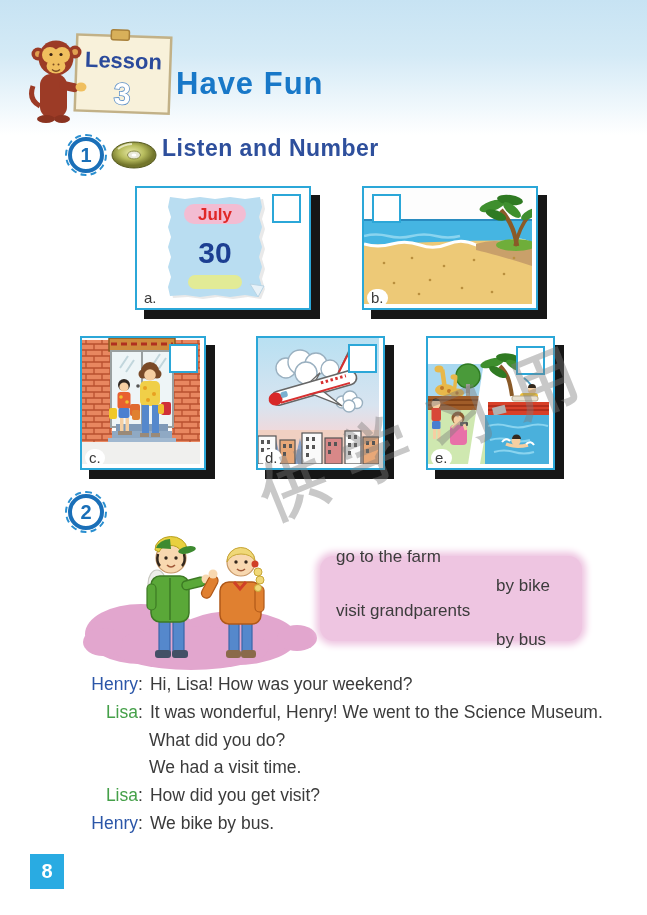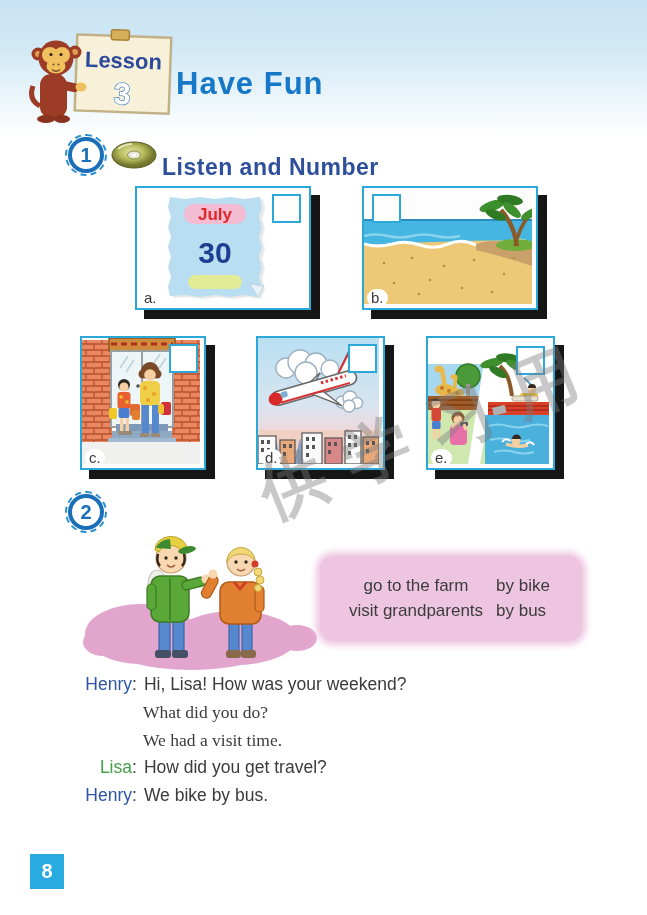--- a/index.html
+++ b/index.html
@@ -26,32 +26,32 @@
   .answer-box{position:absolute;width:25px;height:25px;background:#fff;border:2px solid #2ba7d8;}
   .pic-label{position:absolute;left:3px;bottom:1px;font-size:15px;color:#3a3a3a;background:#fff;
              border-radius:9px;padding:0 4px;line-height:18px;}
 
   
   .kids{position:absolute;left:83px;top:520px;width:234px;height:154px;}
   .phrase-box{position:absolute;left:320px;top:556px;width:262px;height:85px;background:#eec5e1;
               border-radius:14px;box-shadow:0 0 7px 4px #eec5e1;padding:6px 16px;box-sizing:border-box;
               display:flex;flex-direction:column;justify-content:center;}
   .phrase-row{display:flex;font-size:17px;color:#3c3c3c;line-height:24.5px;}
-  .phrase-act{flex:1;text-align:center;}
-  .phrase-trn{width:70px;}
-
-  
-  .dialogue{position:absolute;left:66px;top:674px;width:560px;}
+  .phrase-act{flex:1;}
+  .phrase-trn{width:70px;margin-top:29px;}
+
+  
+  .dialogue{position:absolute;left:72px;top:674px;width:560px;}
   .dlg-line{height:27.8px;white-space:nowrap;font-size:17.5px;color:#3b3b3b;}
   .dlg-name{display:inline-block;width:66px;text-align:right;}
   .dlg-name.henry{color:#2b56a8;}
   .dlg-name.lisa{color:#45a049;}
   .dlg-colon{color:#3b3b3b;}
   .dlg-text{margin-left:7px;}
-  .dlg-cont{padding-left:77px;font-family:Liberation Serif, serif;}
+  .dlg-cont{padding-left:77px;}
 
   
   .page-num{position:absolute;left:30px;top:854px;width:34px;height:35px;background:#29abe2;color:#fff;
             font-size:20px;font-weight:bold;display:flex;align-items:center;justify-content:center;}
 
   
   .watermark{position:absolute;left:205px;top:335px;width:450px;height:190px;z-index:30;
              display:flex;align-items:center;justify-content:center;pointer-events:none;
              transform:rotate(-22deg);font-size:66px;letter-spacing:24px;font-weight:bold;
              color:rgba(125,125,125,0.42);}
@@ -104,21 +104,21 @@
         <stop offset="0%" stop-color="#e8e9a8"></stop>
           <stop offset="55%" stop-color="#b8bd5e"></stop>
           <stop offset="100%" stop-color="#73762c"></stop>
       </radialGradient>
     </defs>
     <ellipse cx="24" cy="16" rx="22" ry="13" fill="url(#cdg)" stroke="#55591e" stroke-width="1"></ellipse>
     <ellipse cx="24" cy="16" rx="6.5" ry="4" fill="#e8e8d8" stroke="#8a8c48" stroke-width="1"></ellipse>
     <ellipse cx="24" cy="16" rx="2.5" ry="1.6" fill="#fff"></ellipse>
     <path d="M8,10 a20,11 0 0 1 14,-5" stroke="#f4f4d8" stroke-width="2" fill="none" opacity="0.8"></path>
   </svg>
-  <div class="sec-title" style="left:162px;top:154px;">Listen and Number</div>
+  <div class="sec-title" style="left:162px;top:135px;">Listen and Number</div>
 
   <div class="pic-card" style="left:127px;top:186px;width:172px;height:120px;margin-left:8px;">
     <svg width="168" height="116" viewBox="0 0 168 116">
       <polygon points="33,9 48,11 63,9 78,11 93,9 108,11 123,9 125,19 122,29 125,39 122,49 125,59 122,69 125,79 122,89 125,99 121,109 108,107 93,109 78,107 63,109 48,107 33,108 31,99 34,89 31,79 34,69 31,59 34,49 31,39 34,29 31,19" fill="#cfcfcf" opacity="0.45" transform="translate(3,2)"></polygon>
       <polygon points="33,9 48,11 63,9 78,11 93,9 108,11 123,9 125,19 122,29 125,39 122,49 125,59 122,69 125,79 122,89 125,99 121,109 108,107 93,109 78,107 63,109 48,107 33,108 31,99 34,89 31,79 34,69 31,59 34,49 31,39 34,29 31,19" fill="#b9ddf1"></polygon>
       <polygon points="121,109 113,96 127,98" fill="#e8f2f8" stroke="#b8d4e4" stroke-width="1"></polygon>
       <rect x="47" y="16" width="62" height="20" rx="10" fill="#f3bcd2"></rect>
       <text x="78" y="31.5" text-anchor="middle" font-size="17" font-weight="bold" fill="#e02828">July</text>
       <text x="78" y="75" text-anchor="middle" font-size="30" font-weight="bold" fill="#1d3f92">30</text>
       <rect x="51" y="87" width="54" height="14" rx="7" fill="#e2eb96"></rect>
@@ -429,28 +429,31 @@
     <div class="phrase-row">
       <span class="phrase-act">visit grandparents</span>
       <span class="phrase-trn">by bus</span>
     </div>
   </div>
 
   <div class="dialogue">
     <div class="dlg-line">
       <span class="dlg-name henry">Henry</span><span class="dlg-colon">:</span><span class="dlg-text">Hi, Lisa! How was your weekend?</span>
     </div>
+    <div class="dlg-line">
+      <span class="dlg-name lisa">Lisa</span><span class="dlg-colon">:</span><span class="dlg-text">It was wonderful, Henry! We went to the Science Museum.</span>
+    </div>
     <div class="dlg-line dlg-cont">
       <span>What did you do?</span>
     </div>
     <div class="dlg-line dlg-cont">
       <span>We had a visit time.</span>
     </div>
     <div class="dlg-line">
-      <span class="dlg-name lisa">Lisa</span><span class="dlg-colon">:</span><span class="dlg-text">How did you get travel?</span>
+      <span class="dlg-name lisa">Lisa</span><span class="dlg-colon">:</span><span class="dlg-text">How did you get visit?</span>
     </div>
     <div class="dlg-line">
       <span class="dlg-name henry">Henry</span><span class="dlg-colon">:</span><span class="dlg-text">We bike by bus.</span>
     </div>
   </div>
 
   <div class="page-num">
     <span>8</span>
   </div>
 

